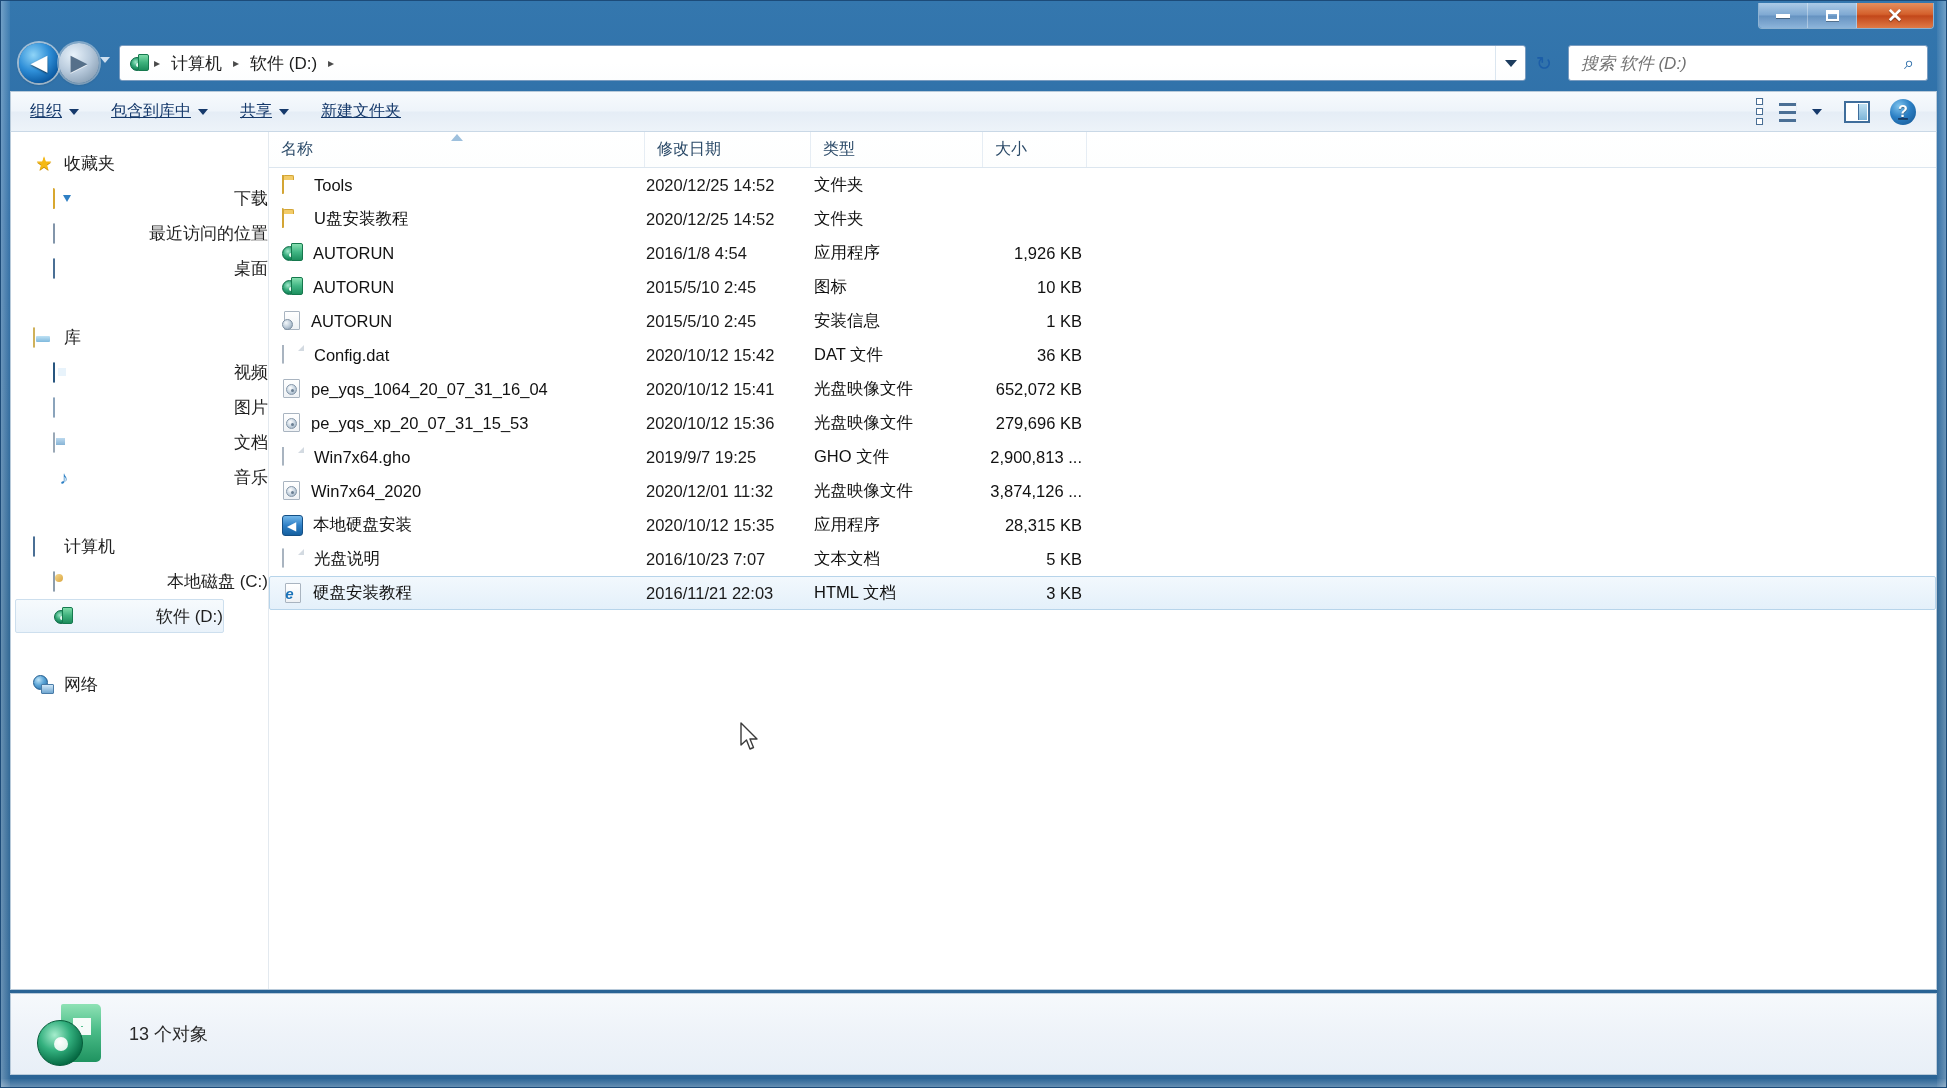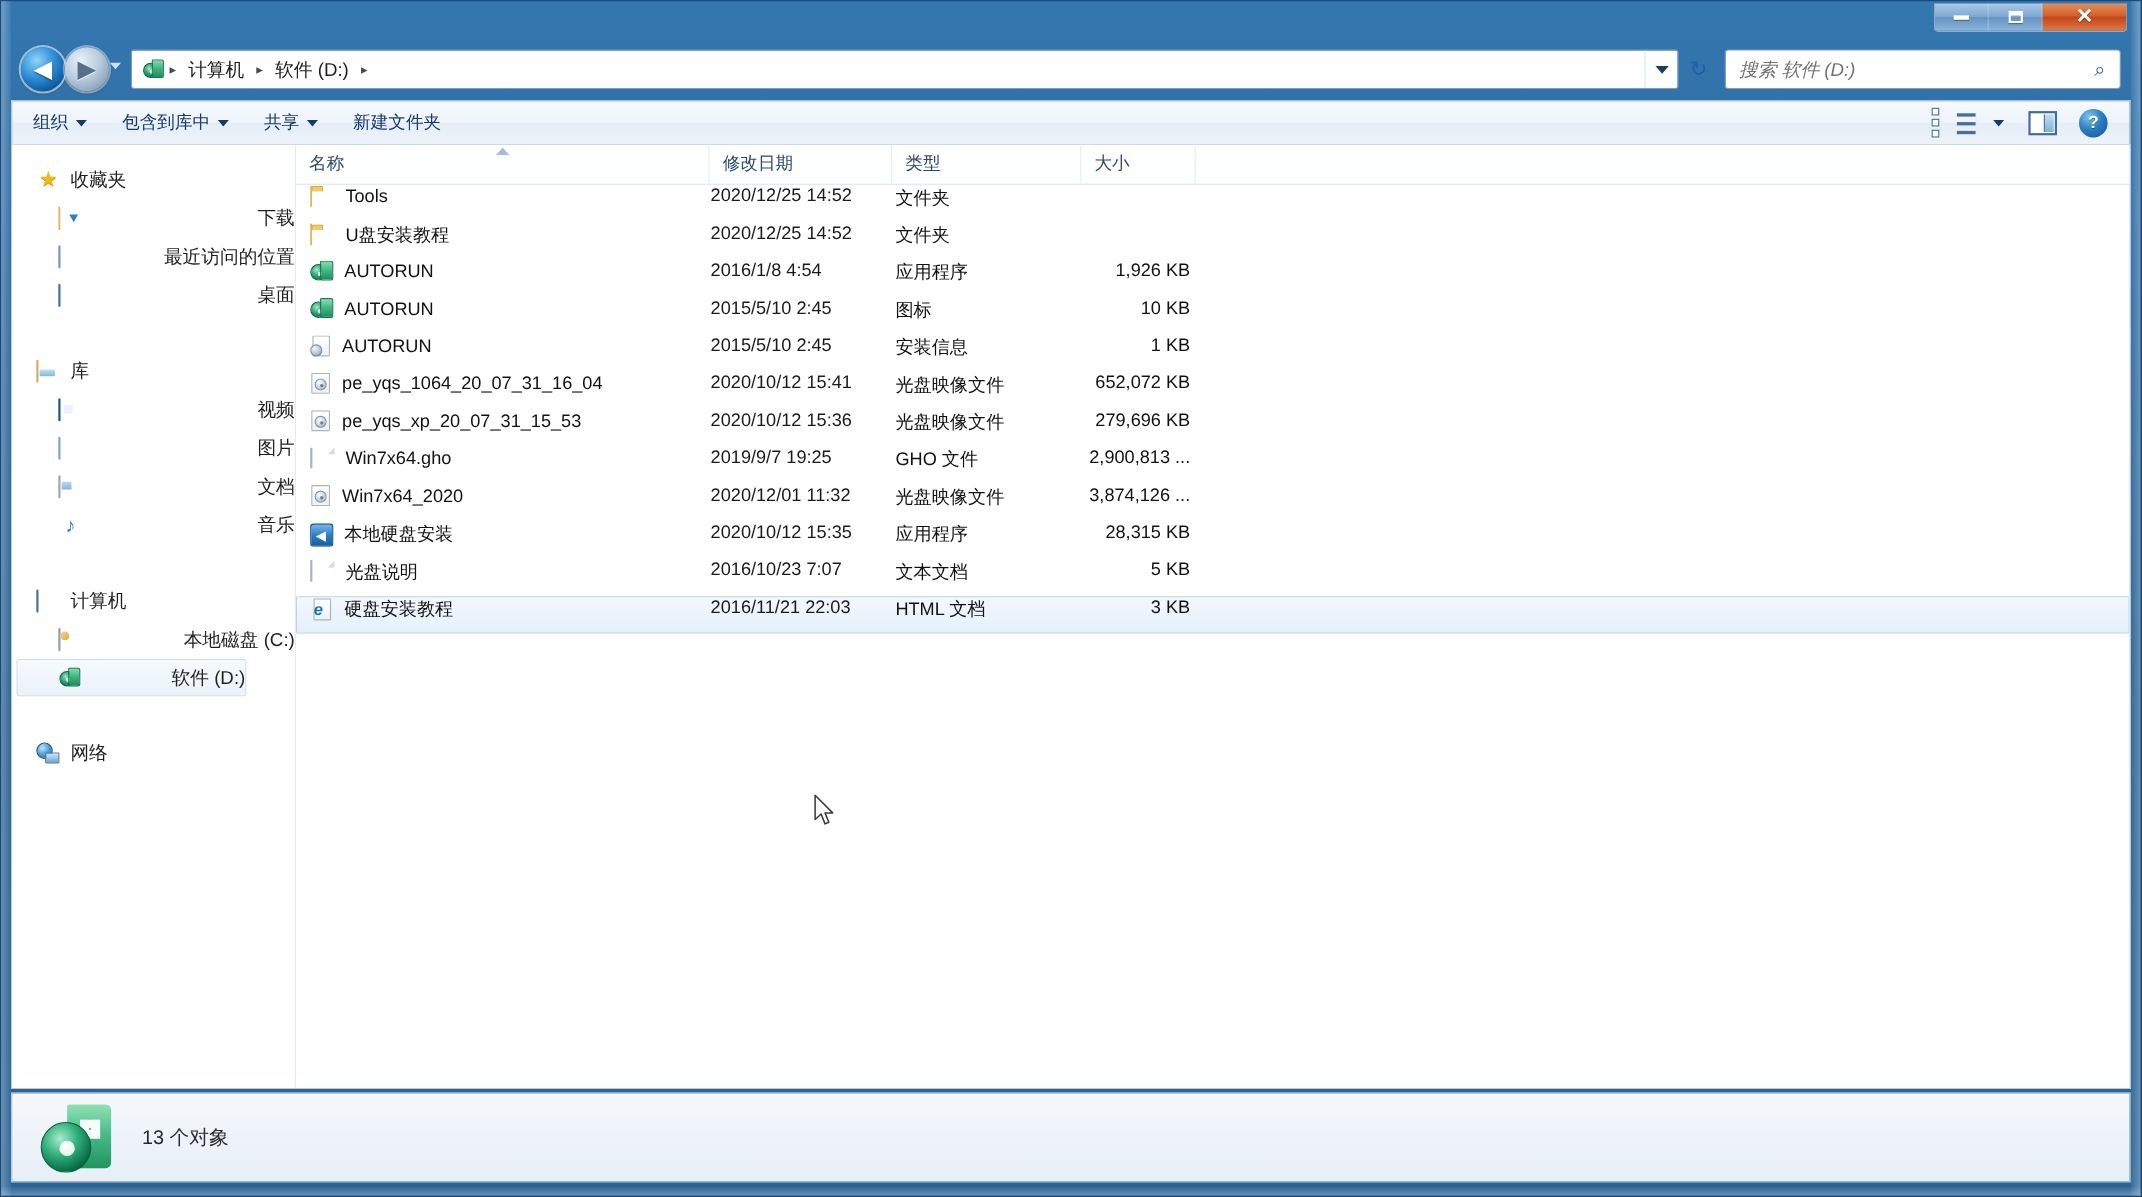--- a/index.html
+++ b/index.html
@@ -132,21 +132,21 @@
   
   #toolbar {
     position: absolute; left: 9px; right: 9px; top: 90px; height: 40px;
     background: linear-gradient(to bottom, #f7fafd 0%, #eef4fa 48%, #e5edf6 52%, #edf3f9 100%);
     border: 1px solid #b8cada; border-bottom: none;
     display: flex; align-items: center;
   }
   .tb-item {
     display: flex; align-items: center; gap: 7px;
     padding: 5px 13px; margin-left: 6px;
-    font-size: 16px; color: #15396b; white-space: nowrap;
+    font-size: 16px; color: #15396b; white-space: nowrap; text-decoration: underline;
   }
   .tb-caret {
     width: 0; height: 0;
     border-left: 5px solid transparent; border-right: 5px solid transparent;
     border-top: 6px solid #15396b;
   }
   .tb-right { margin-left: auto; display: flex; align-items: center; gap: 4px; padding-right: 14px; }
   .viewicon { display: flex; gap: 3px; align-items: center; }
   .viewicon .col { display: flex; flex-direction: column; gap: 3px; }
   .viewicon .sq { width: 7px; height: 7px; border: 1px solid #4a6f95; background: #fff; }
@@ -311,21 +311,21 @@
   .col.size   { width: 104px; }
   .col.extra  { flex: 1; border-right: none; }
   .sortarrow {
     position: absolute; left: 50%; top: 2px; transform: translateX(-50%);
     width: 0; height: 0;
     border-left: 6px solid transparent; border-right: 6px solid transparent;
     border-bottom: 7px solid #9ec0dd;
   }
   #rows { position: relative; }
   .row {
-    display: flex; align-items: flex-start; height: 34px;
+    display: flex; align-items: center; height: 34px;
     font-size: 16.5px; color: #111; white-space: nowrap;
     border: 1px solid transparent;
   }
   .row.selected {
     background: linear-gradient(to bottom, #f2f8fd 0%, #e4f0fa 100%);
     border: 1px solid #b7d4ea;
     border-radius: 2px;
   }
   .cell { overflow: hidden; }
   .cell.name { width: 376px; display: flex; align-items: center; gap: 10px; padding-left: 12px; }
@@ -694,20 +694,30 @@
               </span>
               <span>AUTORUN</span>
             </div>
             <div class="cell date">2015/5/10 2:45</div>
             <div class="cell type">安装信息</div>
             <div class="cell size">1 KB</div>
             <div class="cell extra"></div>
           </div>
           <div class="row">
             <div class="cell name">
+              <span class="fico"><span class="fi-page"></span></span>
+              <span>Config.dat</span>
+            </div>
+            <div class="cell date">2020/10/12 15:42</div>
+            <div class="cell type">DAT 文件</div>
+            <div class="cell size">36 KB</div>
+            <div class="cell extra"></div>
+          </div>
+          <div class="row">
+            <div class="cell name">
               <span class="fico fi-iso">
                 <span class="pg"></span>
                 <span class="dd"></span>
               </span>
               <span>pe_yqs_1064_20_07_31_16_04</span>
             </div>
             <div class="cell date">2020/10/12 15:41</div>
             <div class="cell type">光盘映像文件</div>
             <div class="cell size">652,072 KB</div>
             <div class="cell extra"></div>

